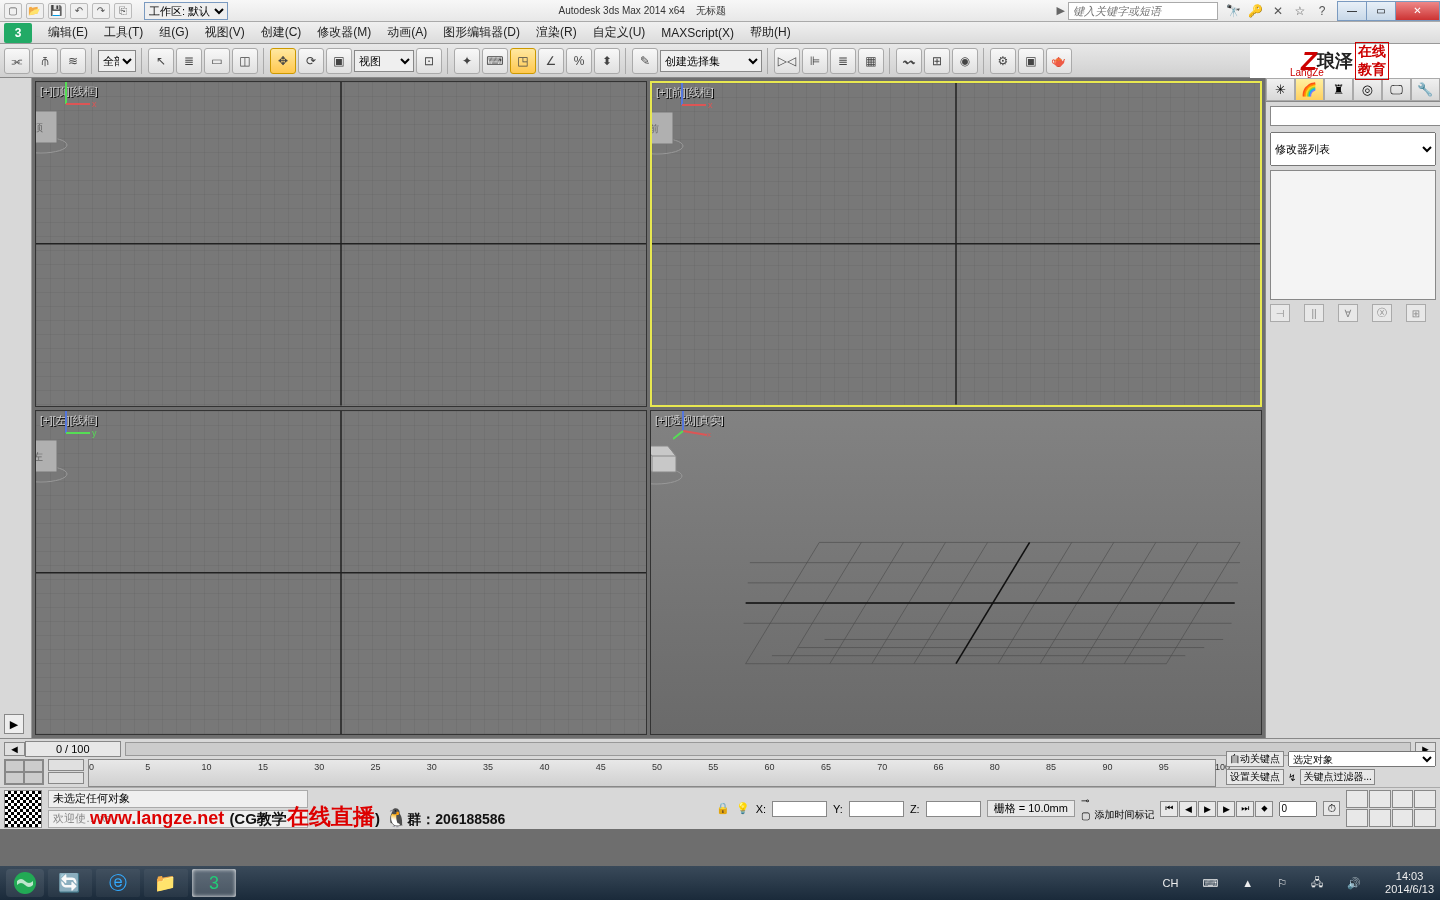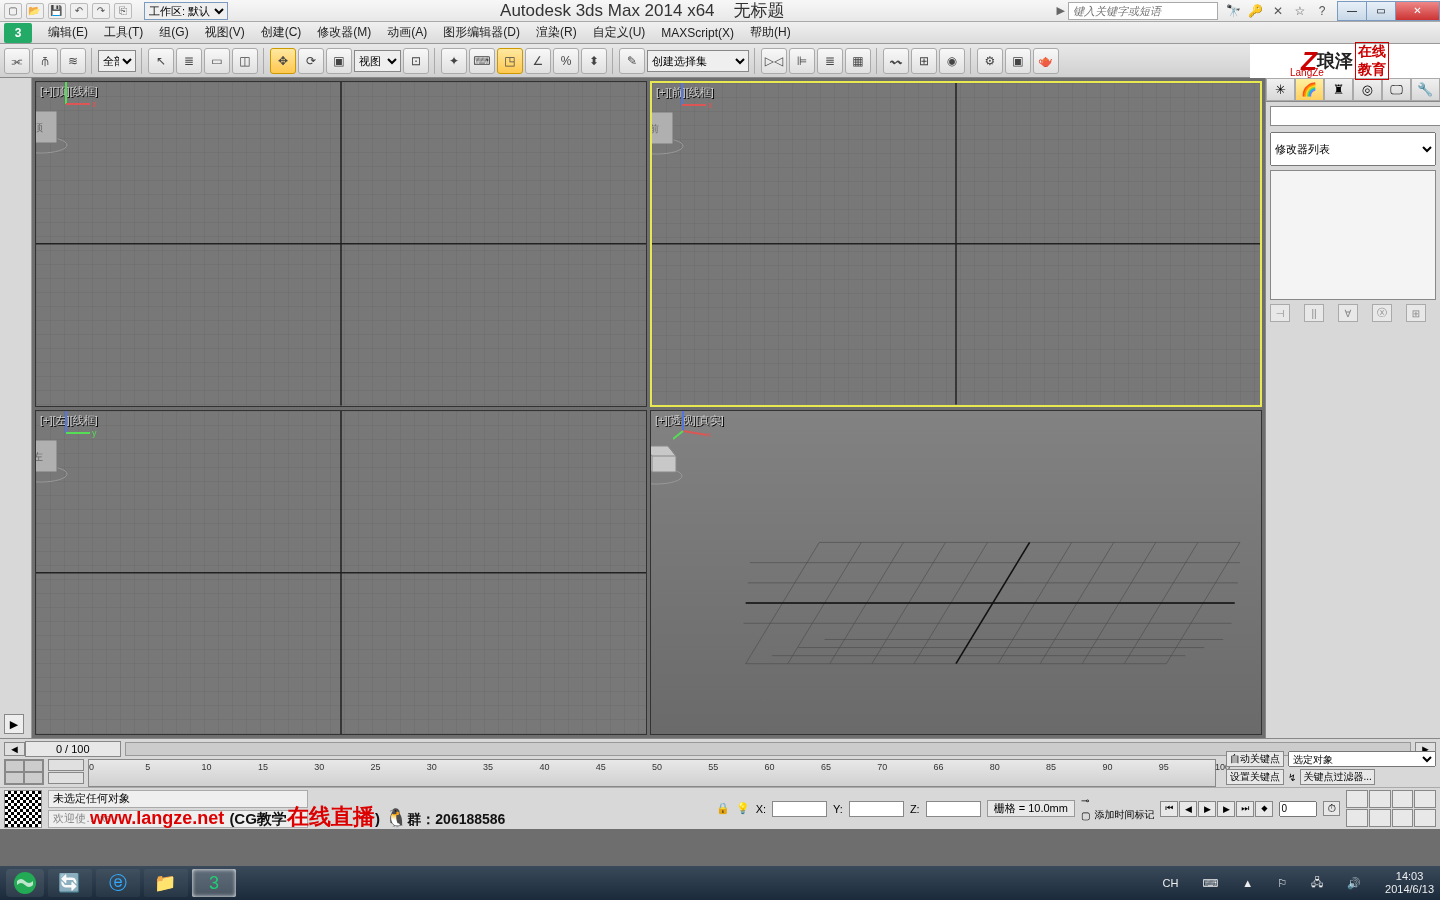--- a/index.html
+++ b/index.html
@@ -4,21 +4,21 @@
 <style>
 * { margin: 0; padding: 0; box-sizing: border-box; font-family: "Microsoft YaHei", Arial, sans-serif; }
 body { width: 1440px; height: 900px; overflow: hidden; background: #6e6e6e; font-size: 11px; }
 
 
 .titlebar { height: 22px; background: linear-gradient(#f7f7f7, #e8e8e8); display: flex; align-items: center; border-bottom: 1px solid #aaa; }
 .titlebar .qat { display: flex; gap: 4px; padding: 0 4px; align-items: center; }
 .titlebar .qat .btn { width: 18px; height: 16px; border: 1px solid #bbb; background: #f0f0f0; border-radius: 2px; display: flex; align-items: center; justify-content: center; font-size: 10px; color: #555; }
 .titlebar .workspace { margin-left: 8px; display: flex; align-items: center; }
 .titlebar .workspace select { font-size: 11px; height: 18px; border: 1px solid #7a9ac0; }
-.titlebar .title-center { flex: 1; text-align: center; color: #333; font-size: 17px; }
+.titlebar .title-center { flex: 1; text-align: center; color: #333; font-size: 10px; }
 .titlebar .search-box { width: 150px; height: 18px; border: 1px solid #aaa; background: #fff; color: #999; font-style: italic; padding: 0 4px; font-size: 11px; }
 .titlebar .right-icons { display: flex; gap: 6px; padding: 0 8px; align-items: center; }
 .titlebar .right-icons .ico { width: 16px; height: 16px; font-size: 12px; color: #555; display: flex; align-items: center; justify-content: center; }
 .win-controls { display: flex; }
 .win-controls div { width: 30px; height: 20px; display: flex; align-items: center; justify-content: center; border: 1px solid #7a9ac0; margin-left: -1px; background: linear-gradient(#e8f0f8,#c8d8e8); font-size: 10px; }
 .win-controls .close { background: linear-gradient(#e88,#c33); color: #fff; width: 45px; }
 
 
 .menubar { height: 22px; background: linear-gradient(#f0f0f0,#dcdcdc); display: flex; align-items: center; padding: 0 4px; border-bottom: 1px solid #999; }
 .menubar .logo { width: 28px; height: 20px; background: #2a6; border-radius: 2px; margin-right: 8px; display: flex; align-items: center; justify-content: center; color: #fff; font-weight: bold; font-size: 12px; }
@@ -156,21 +156,21 @@
   <select style="width:38px"><option>全部</option></select>
   <div class="sep"></div>
   <div class="tb">↖</div>
   <div class="tb">≣</div>
   <div class="tb">▭</div>
   <div class="tb">◫</div>
   <div class="sep"></div>
   <div class="tb active">✥</div>
   <div class="tb">⟳</div>
   <div class="tb">▣</div>
-  <select style="width:47px"><option>视图</option></select>
+  <select style="width:60px"><option>视图</option></select>
   <div class="tb">⊡</div>
   <div class="sep"></div>
   <div class="tb">✦</div>
   <div class="tb">⌨</div>
   <div class="tb active">◳</div>
   <div class="tb">∠</div>
   <div class="tb">%</div>
   <div class="tb">⬍</div>
   <div class="sep"></div>
   <div class="tb">✎</div>

